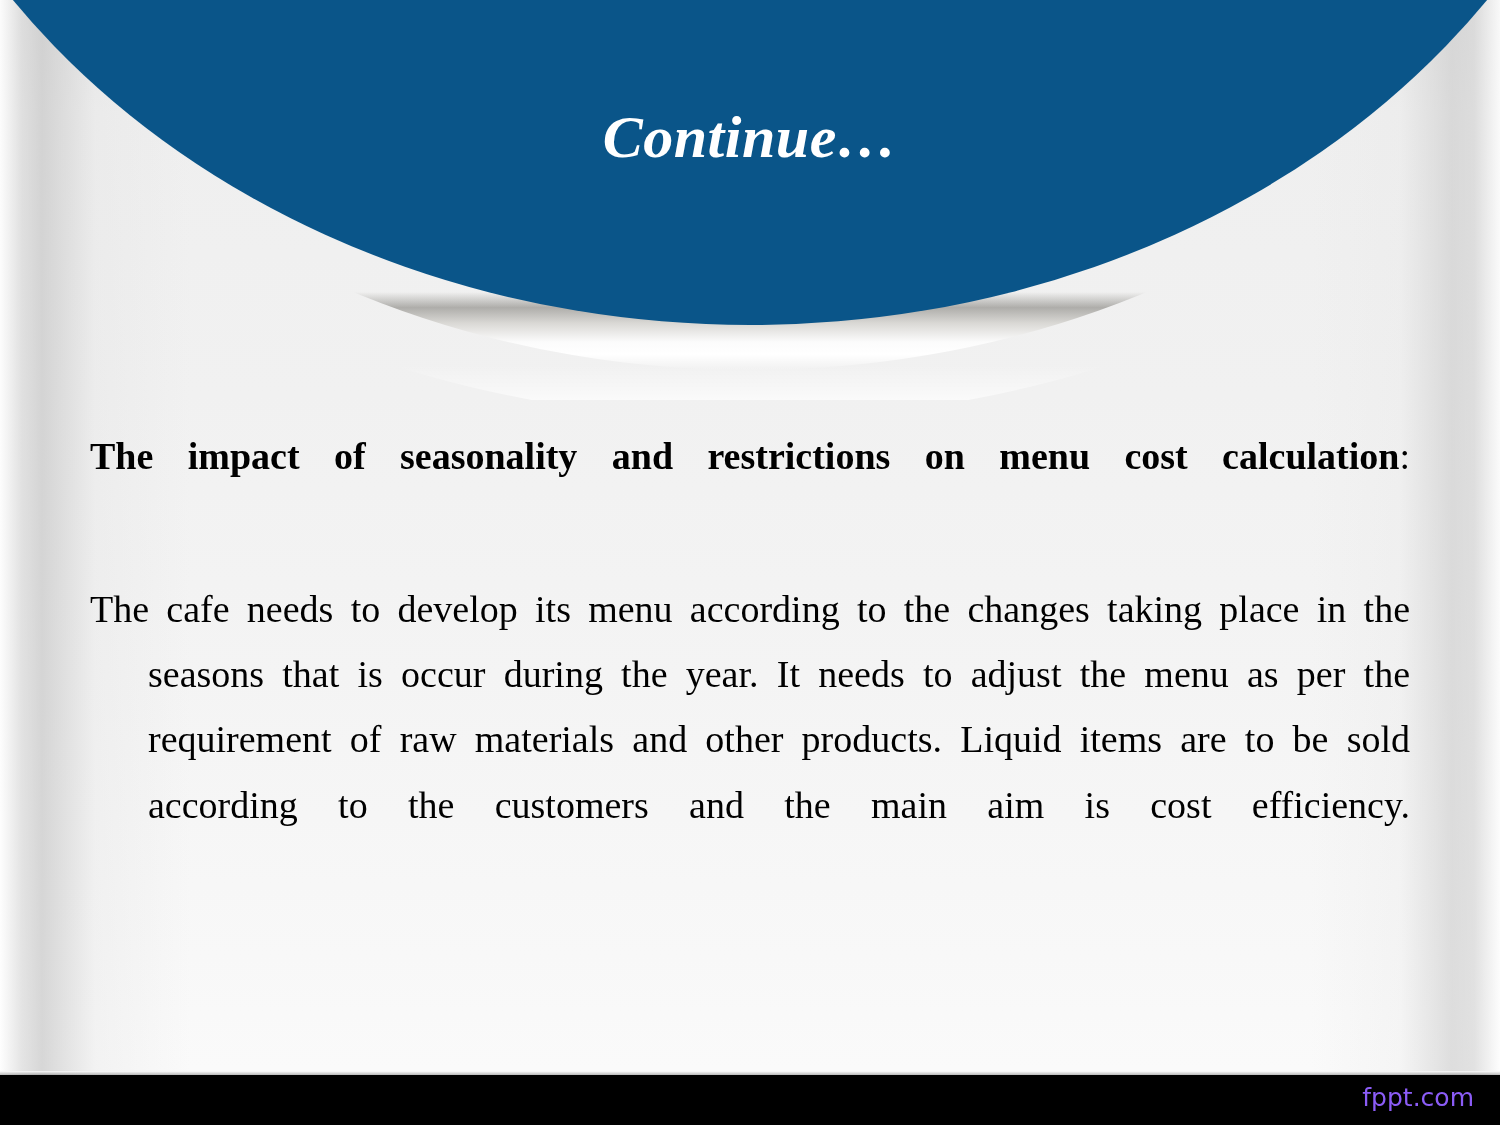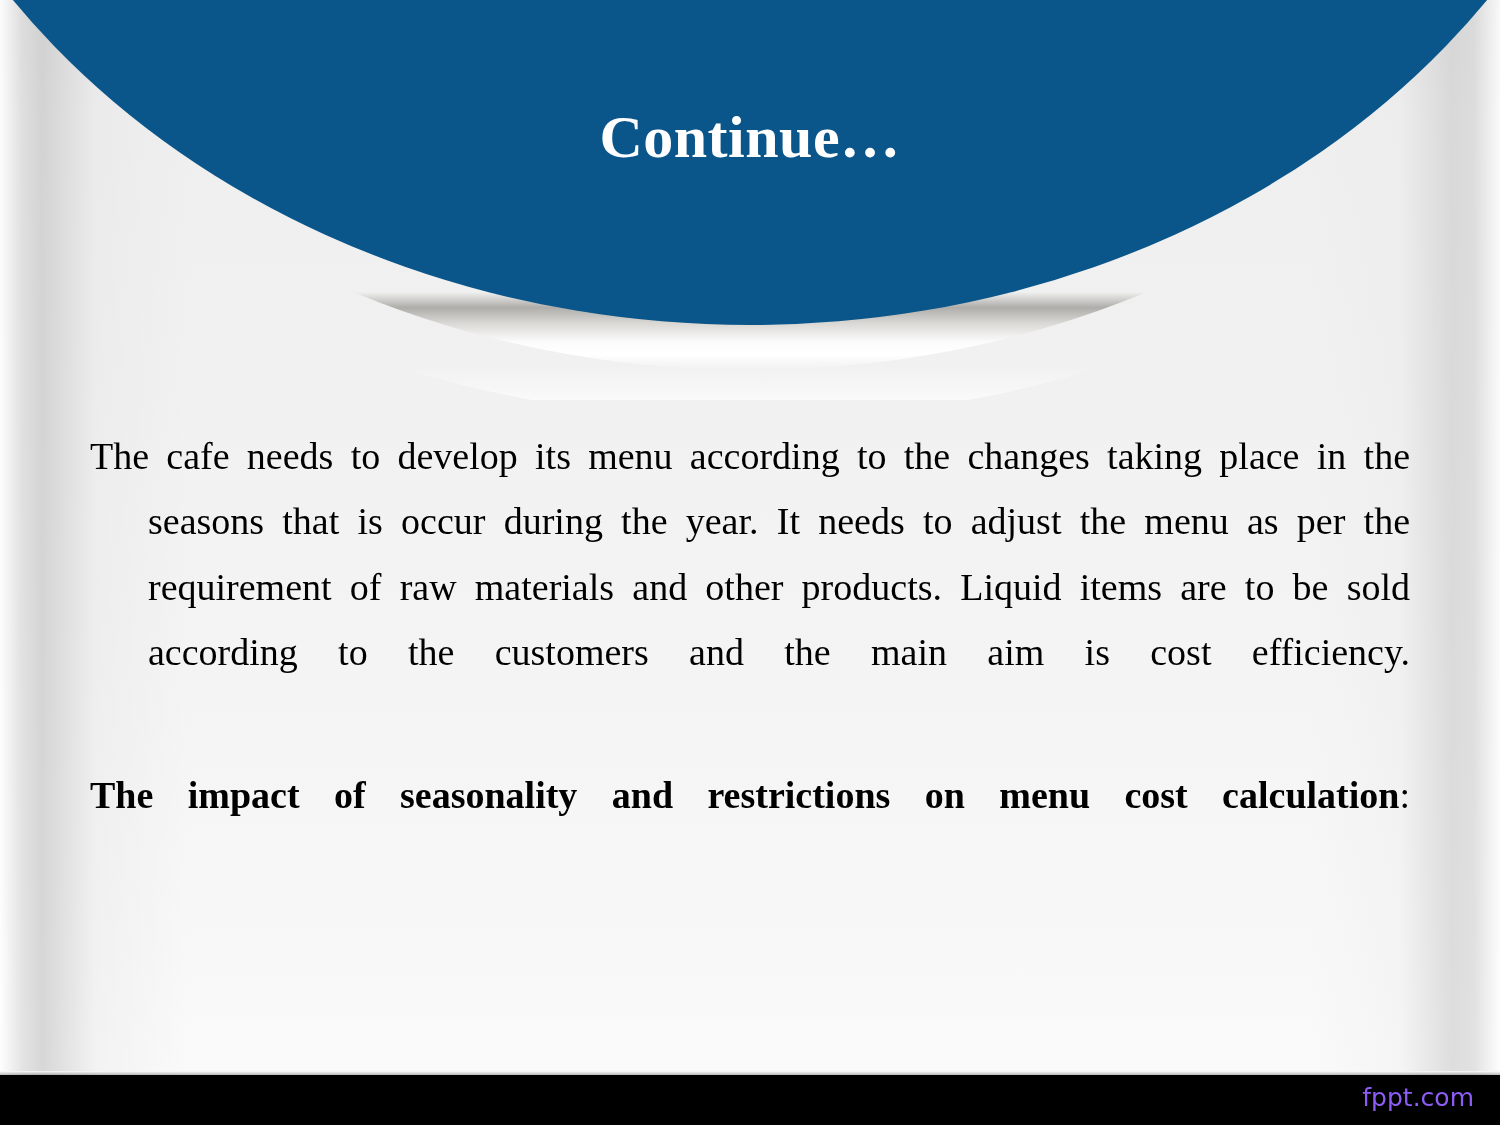--- a/index.html
+++ b/index.html
@@ -106,20 +106,21 @@
   
   .title {
     position: absolute;
     left: 0;
     top: 104px;
     width: 1500px;
     text-align: center;
     color: #ffffff;
     font-family: "Liberation Serif", "DejaVu Serif", serif;
     font-weight: bold;
+    font-style: italic;
     font-size: 60px;
     letter-spacing: 0.5px;
     line-height: 1.1;
   }
 
   
   .content {
     position: absolute;
     left: 90px;
     top: 424px;
@@ -196,23 +197,23 @@
   <div class="header-wrap">
     <div class="gloss-band"></div>
     <div class="gloss-band2"></div>
     <div class="blue-arc"></div>
   </div>
 
   <div class="title">Continue…</div>
 
   <div class="content">
 
+    <p class="para heading"><span class="firstline-pull">The impact of seasonality and restrictions on menu cost calculation</span><span class="colon">:</span></p>
+
     <p class="para body-para"><span class="firstline-pull">The cafe needs to develop its menu according to the changes taking place in the seasons that is occur during the year. It needs to adjust the menu as per the requirement of  raw materials and other products. Liquid items are to be sold according to the customers and the main aim is cost efficiency.</span></p>
-
-    <p class="para heading"><span class="firstline-pull">The impact of seasonality and restrictions on menu cost calculation</span><span class="colon">:</span></p>
 
   </div>
 
   <div class="footer-sep"></div>
   <div class="footer-bar"></div>
   <div class="watermark">fppt.com</div>
 
 </div>
 
 </body></html>

